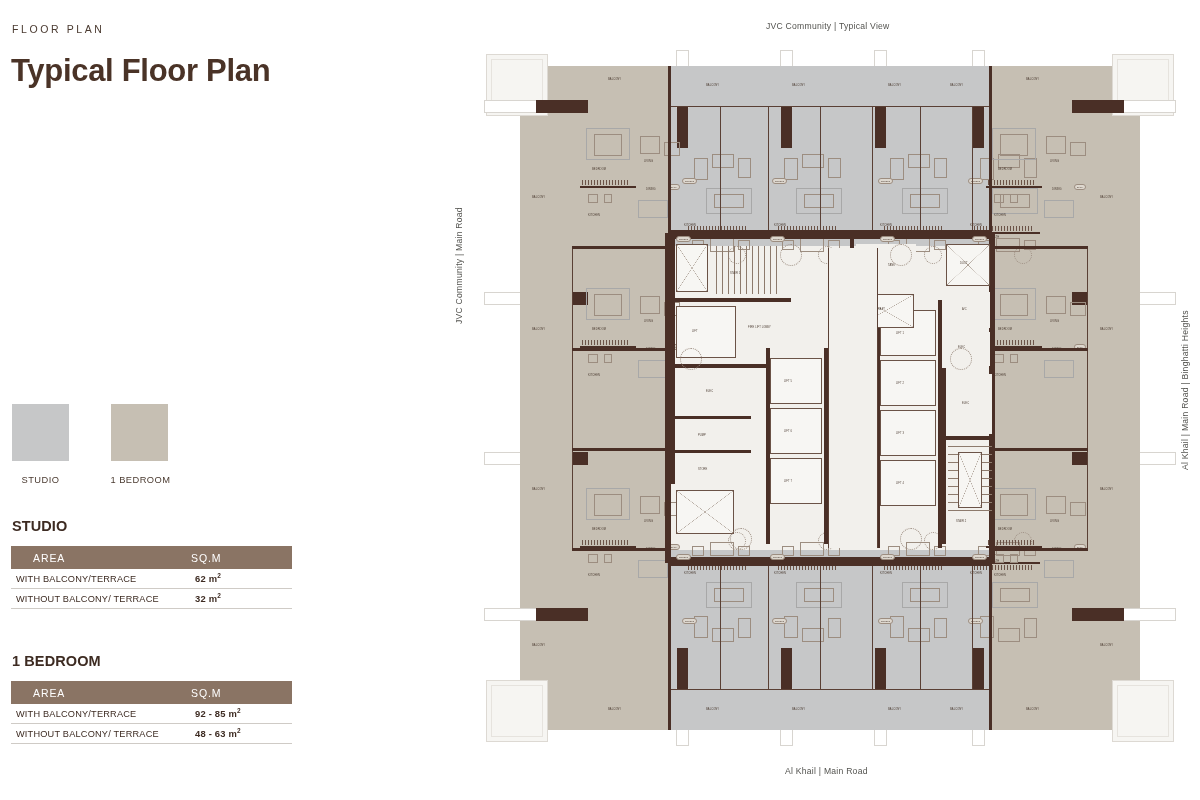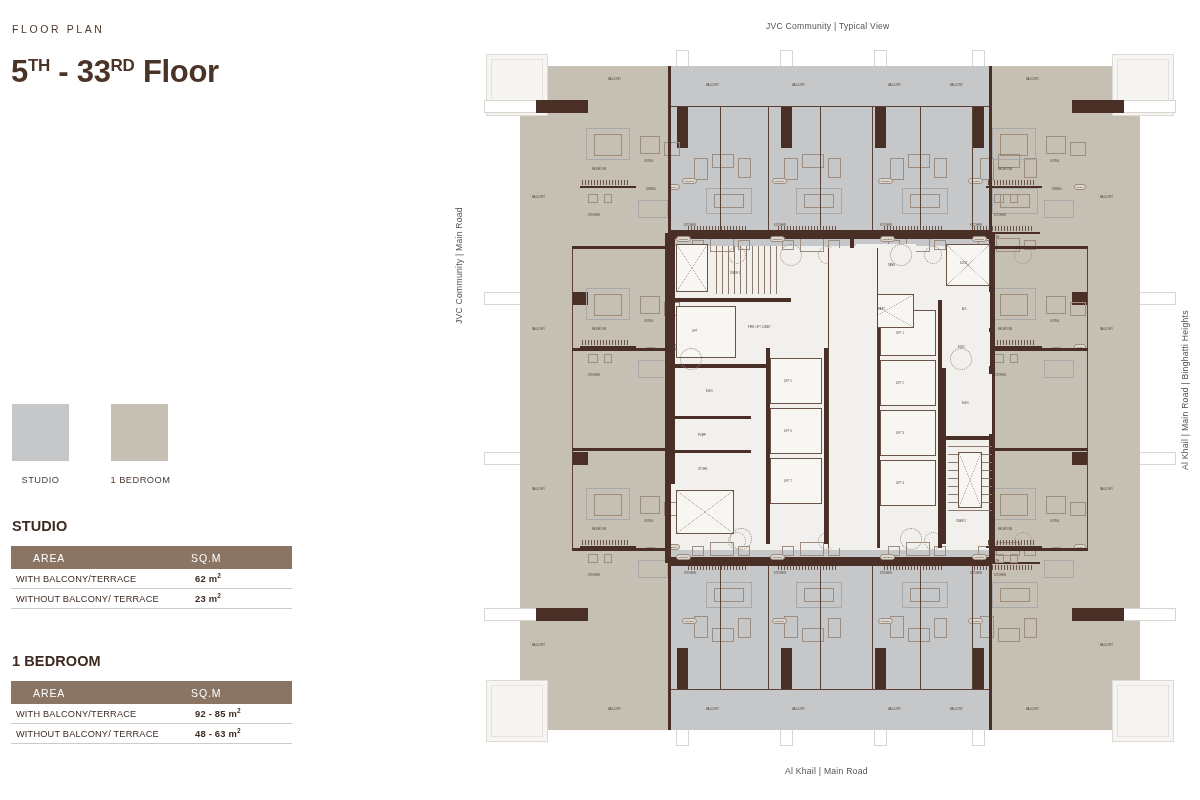--- a/index.html
+++ b/index.html
@@ -124,21 +124,21 @@
 </head>
 <body>
 
 <div class="page">
 
   <div class="left-panel">
 
     <div class="eyebrow">FLOOR PLAN</div>
 
     <div class="title-block">
-      <div class="title-line2"><span>5</span><sup>TH</sup> <span class="dash">-</span> <span>33</span><sup>RD</sup> <span>Floor</span></div>
+      <div class="title-line1">Typical Floor Plan</div>
     </div>
 
     <div class="legend">
       <div class="legend-item studio">
         <span class="legend-swatch" style="background:#c6c7c8"></span>
         <span class="legend-label">STUDIO</span>
       </div>
       <div class="legend-item bedroom">
         <span class="legend-swatch" style="background:#c6bfb3"></span>
         <span class="legend-label">1 BEDROOM</span>
@@ -150,21 +150,21 @@
       <div class="table-head" style="background:#8a7464">
         <span class="c1">AREA</span>
         <span class="c2">SQ.M</span>
       </div>
       <div class="table-row">
         <span class="c1">WITH BALCONY/TERRACE</span>
         <span class="c2"><span>62 m</span><sup>2</sup></span>
       </div>
       <div class="table-row">
         <span class="c1">WITHOUT BALCONY/ TERRACE</span>
-        <span class="c2"><span>23 m</span><sup>2</sup></span>
+        <span class="c2"><span>32 m</span><sup>2</sup></span>
       </div>
     </div>
 
     <div class="table-block bedroom">
       <div class="table-title">1 BEDROOM</div>
       <div class="table-head" style="background:#8a7464">
         <span class="c1">AREA</span>
         <span class="c2">SQ.M</span>
       </div>
       <div class="table-row">

